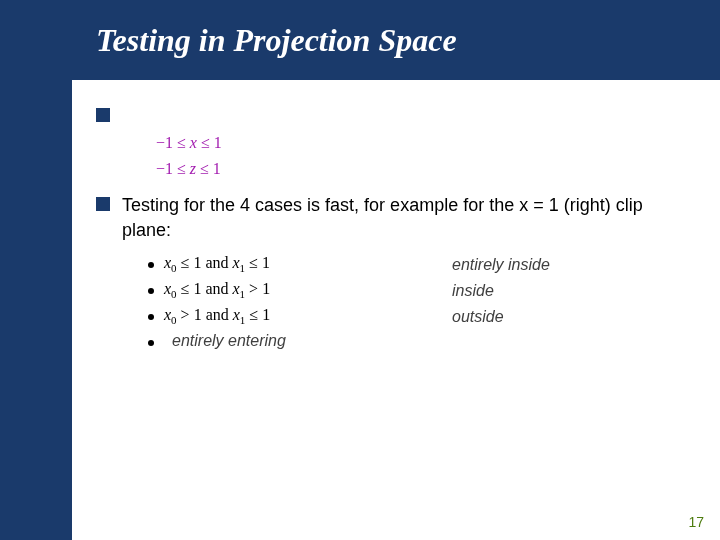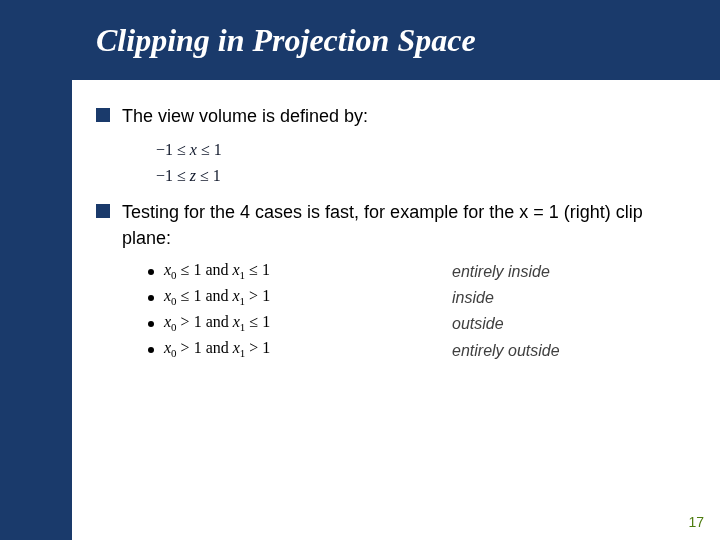--- a/index.html
+++ b/index.html
@@ -81,21 +81,21 @@
       font-size: 18px;
       color: #000000;
       font-family: Arial, sans-serif;
       line-height: 1.4;
     }
 
     .math-block {
       margin: 8px 0 8px 60px;
       font-family: 'Times New Roman', serif;
       font-size: 16px;
-      color: #0f172a;
+      color: #a21caf;
       line-height: 1.6;
     }
 
     .math-line {
       display: block;
     }
 
     .second-bullet {
       margin-top: 12px;
     }
@@ -161,28 +161,27 @@
     }
   </style>
 </head>
 <body>
 
 <div class="slide">
 
   <div class="sidebar-strip"></div>
 
   <div class="header-bar">
-    <span class="title">Clipping in Projection Space</span>
+    <span class="title">Testing in Projection Space</span>
   </div>
 
   <div class="content">
 
     <div class="bullet-section">
       <div class="bullet-square"></div>
-      <span class="bullet-text">The view volume is defined by:</span>
     </div>
 
     <div class="math-block">
       <span class="math-line">
         −1 ≤ <span class="math-var">x</span> ≤ 1
       </span>
       <span class="math-line">
         −1 ≤ <span class="math-var">z</span> ≤ 1
       </span>
     </div>
@@ -221,24 +220,21 @@
               <span class="sub-bullet-math">
                 <span class="math-var">x</span><sub>0</sub> &gt; 1 and <span class="math-var">x</span><sub>1</sub> ≤ 1
               </span>
               <span class="sub-bullet-label">outside</span>
             </div>
           </div>
 
           <div class="sub-bullet-row">
             <div class="sub-bullet-dot"></div>
             <div class="sub-bullet-content">
-              <span class="sub-bullet-math">
-                <span class="math-var">x</span><sub>0</sub> &gt; 1 and <span class="math-var">x</span><sub>1</sub> &gt; 1
-              </span>
-              <span class="sub-bullet-label">entirely outside</span>
+              <span class="sub-bullet-label">entirely entering</span>
             </div>
           </div>
 
         </div>
       </div>
     </div>
 
   </div>
 
   <div class="page-number">17</div>

